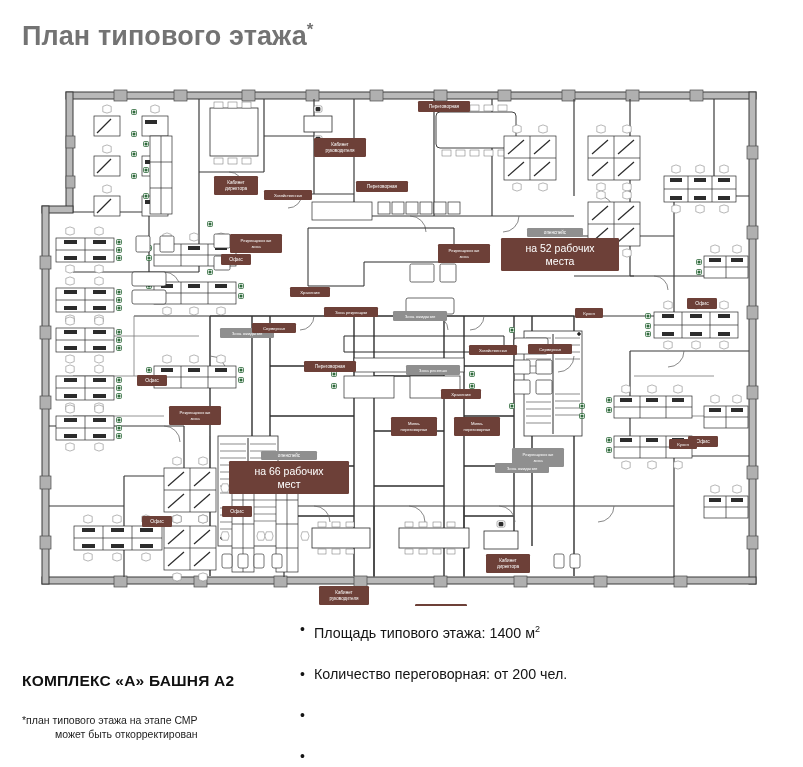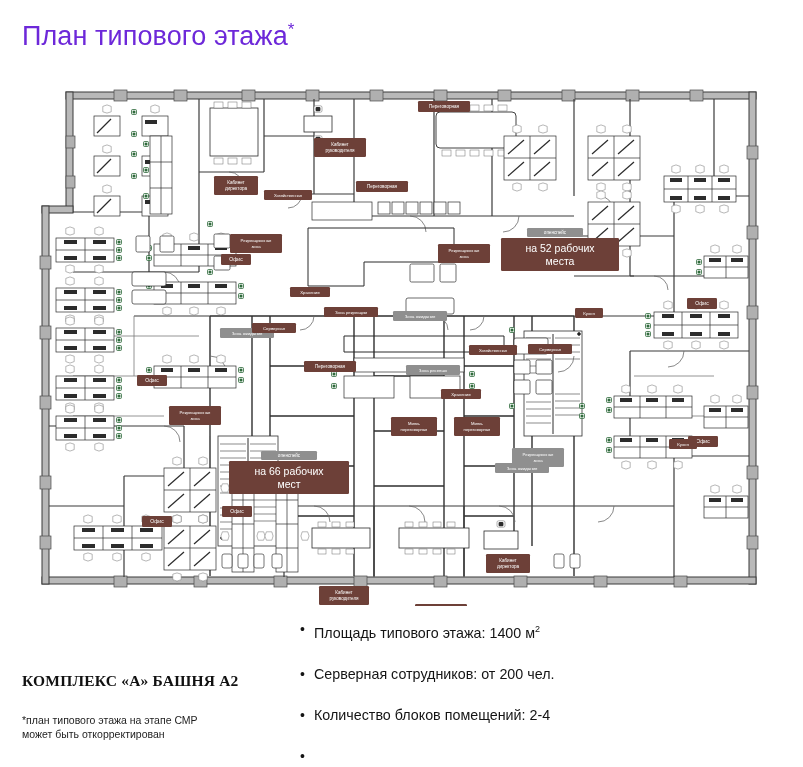--- a/index.html
+++ b/index.html
@@ -8,42 +8,43 @@
     width:803px;height:767px;
     background:#ffffff;
     font-family:"Liberation Sans","DejaVu Sans",sans-serif;
     color:#1b1b1b;
     overflow:hidden;
     position:relative;
   }
   
   #page-title{
     position:absolute;left:22px;top:20px;
-    font-size:27px;font-weight:400;letter-spacing:.1px;
-    color:#6d28d9;white-space:nowrap;
+    font-size:27px;font-weight:700;letter-spacing:.1px;
+    color:#737373;white-space:nowrap;
   }
   #page-title .ast{font-size:17px;vertical-align:super;}
 
   
   #plan-wrap{
     position:absolute;left:14px;top:76px;
     width:775px;height:530px;
   }
   #plan-svg{display:block;width:775px;height:530px;}
 
   
   #complex-name{
     position:absolute;left:22px;top:672px;
     font-size:15.5px;font-weight:700;letter-spacing:.2px;
-    color:#111;white-space:nowrap;font-family:Liberation Serif, serif;
+    color:#111;white-space:nowrap;
   }
   #footnote{
     position:absolute;left:22px;top:714px;
     font-size:10.5px;line-height:13.5px;color:#1d1d1d;
     white-space:pre-line;
+    text-align:right;
   }
   #spec-list{
     position:absolute;left:300px;top:620px;
     width:470px;
   }
   .spec-item{
     display:flex;align-items:flex-start;
     margin-bottom:23px;
     font-size:14.3px;line-height:18px;color:#141414;
   }
@@ -964,27 +965,23 @@
   <div class="spec-item">
     <span class="spec-bullet">•</span>
     <span class="spec-text">
       <span>Площадь типового этажа:</span>
       <span>1400 м</span><sup>2</sup>
     </span>
   </div>
   <div class="spec-item">
     <span class="spec-bullet">•</span>
     <span class="spec-text">
-      <span>Серверная сотрудников:</span>
+      <span>Количество переговорная:</span>
       <span>от 200 чел.</span>
     </span>
   </div>
   <div class="spec-item">
     <span class="spec-bullet">•</span>
-    <span class="spec-text">
-      <span>Количество блоков помещений:</span>
-      <span>2-4</span>
-    </span>
   </div>
   <div class="spec-item">
     <span class="spec-bullet">•</span>
   </div>
 </div>
 
 </body></html>

